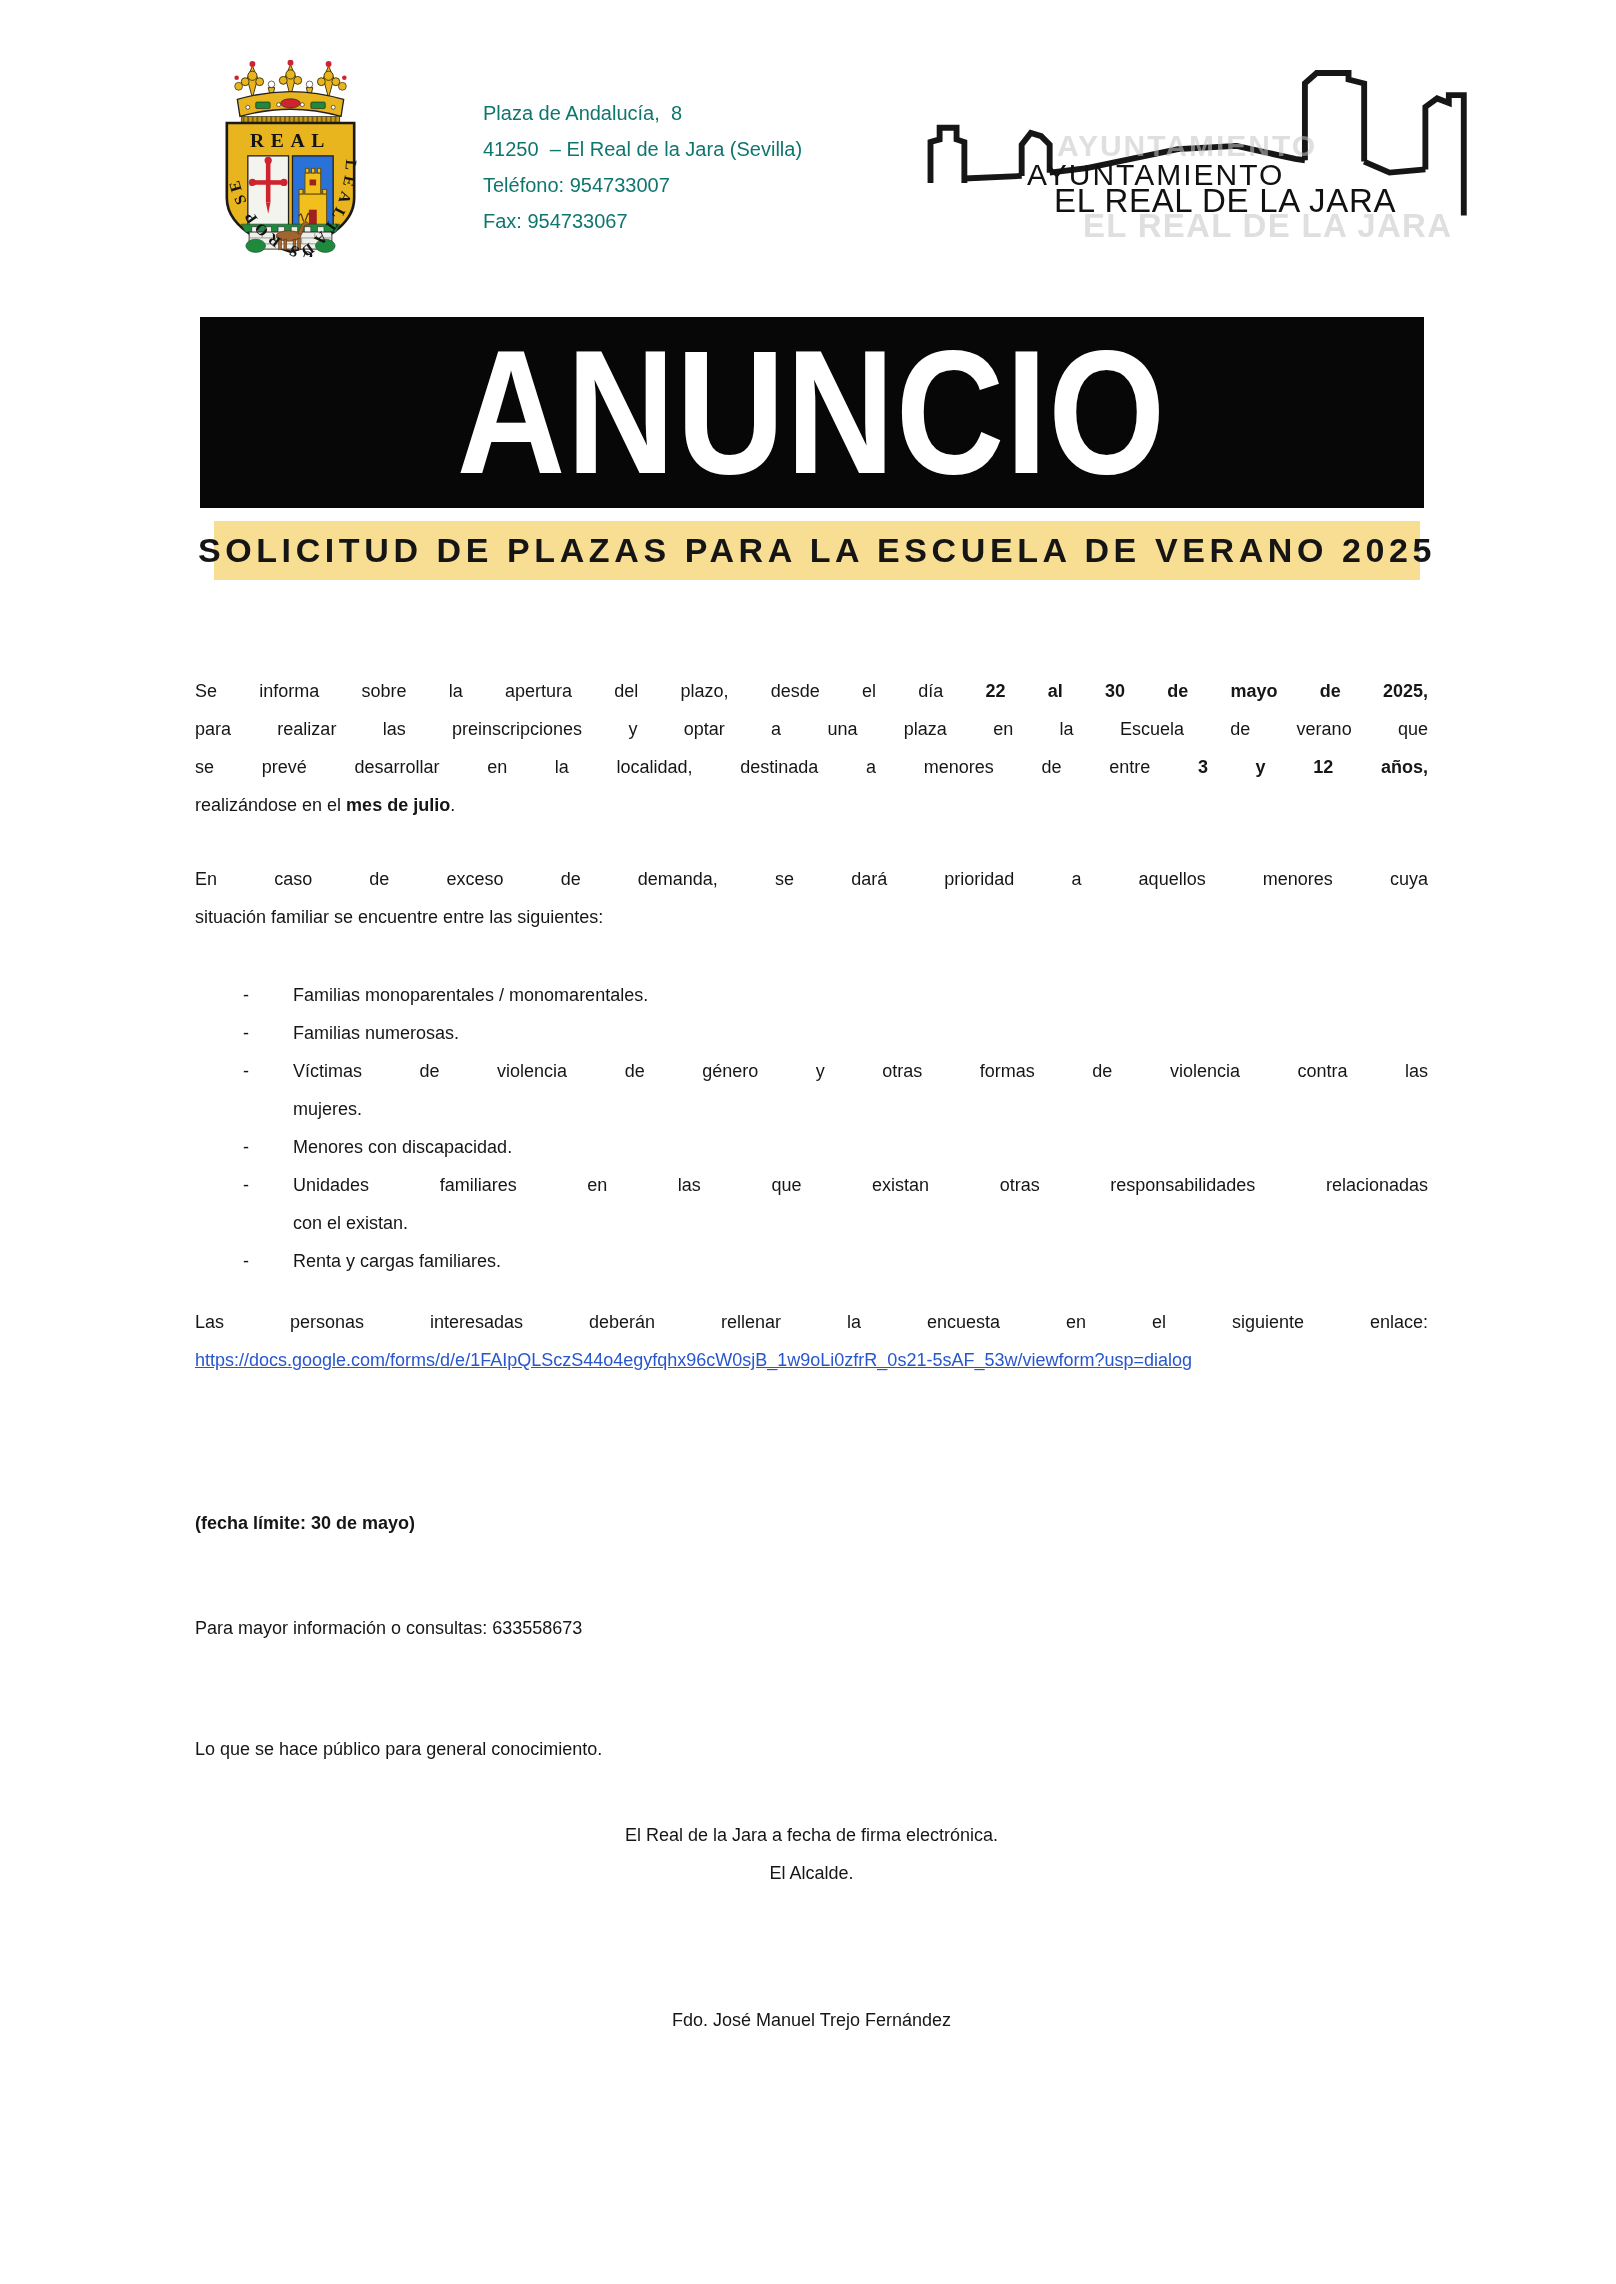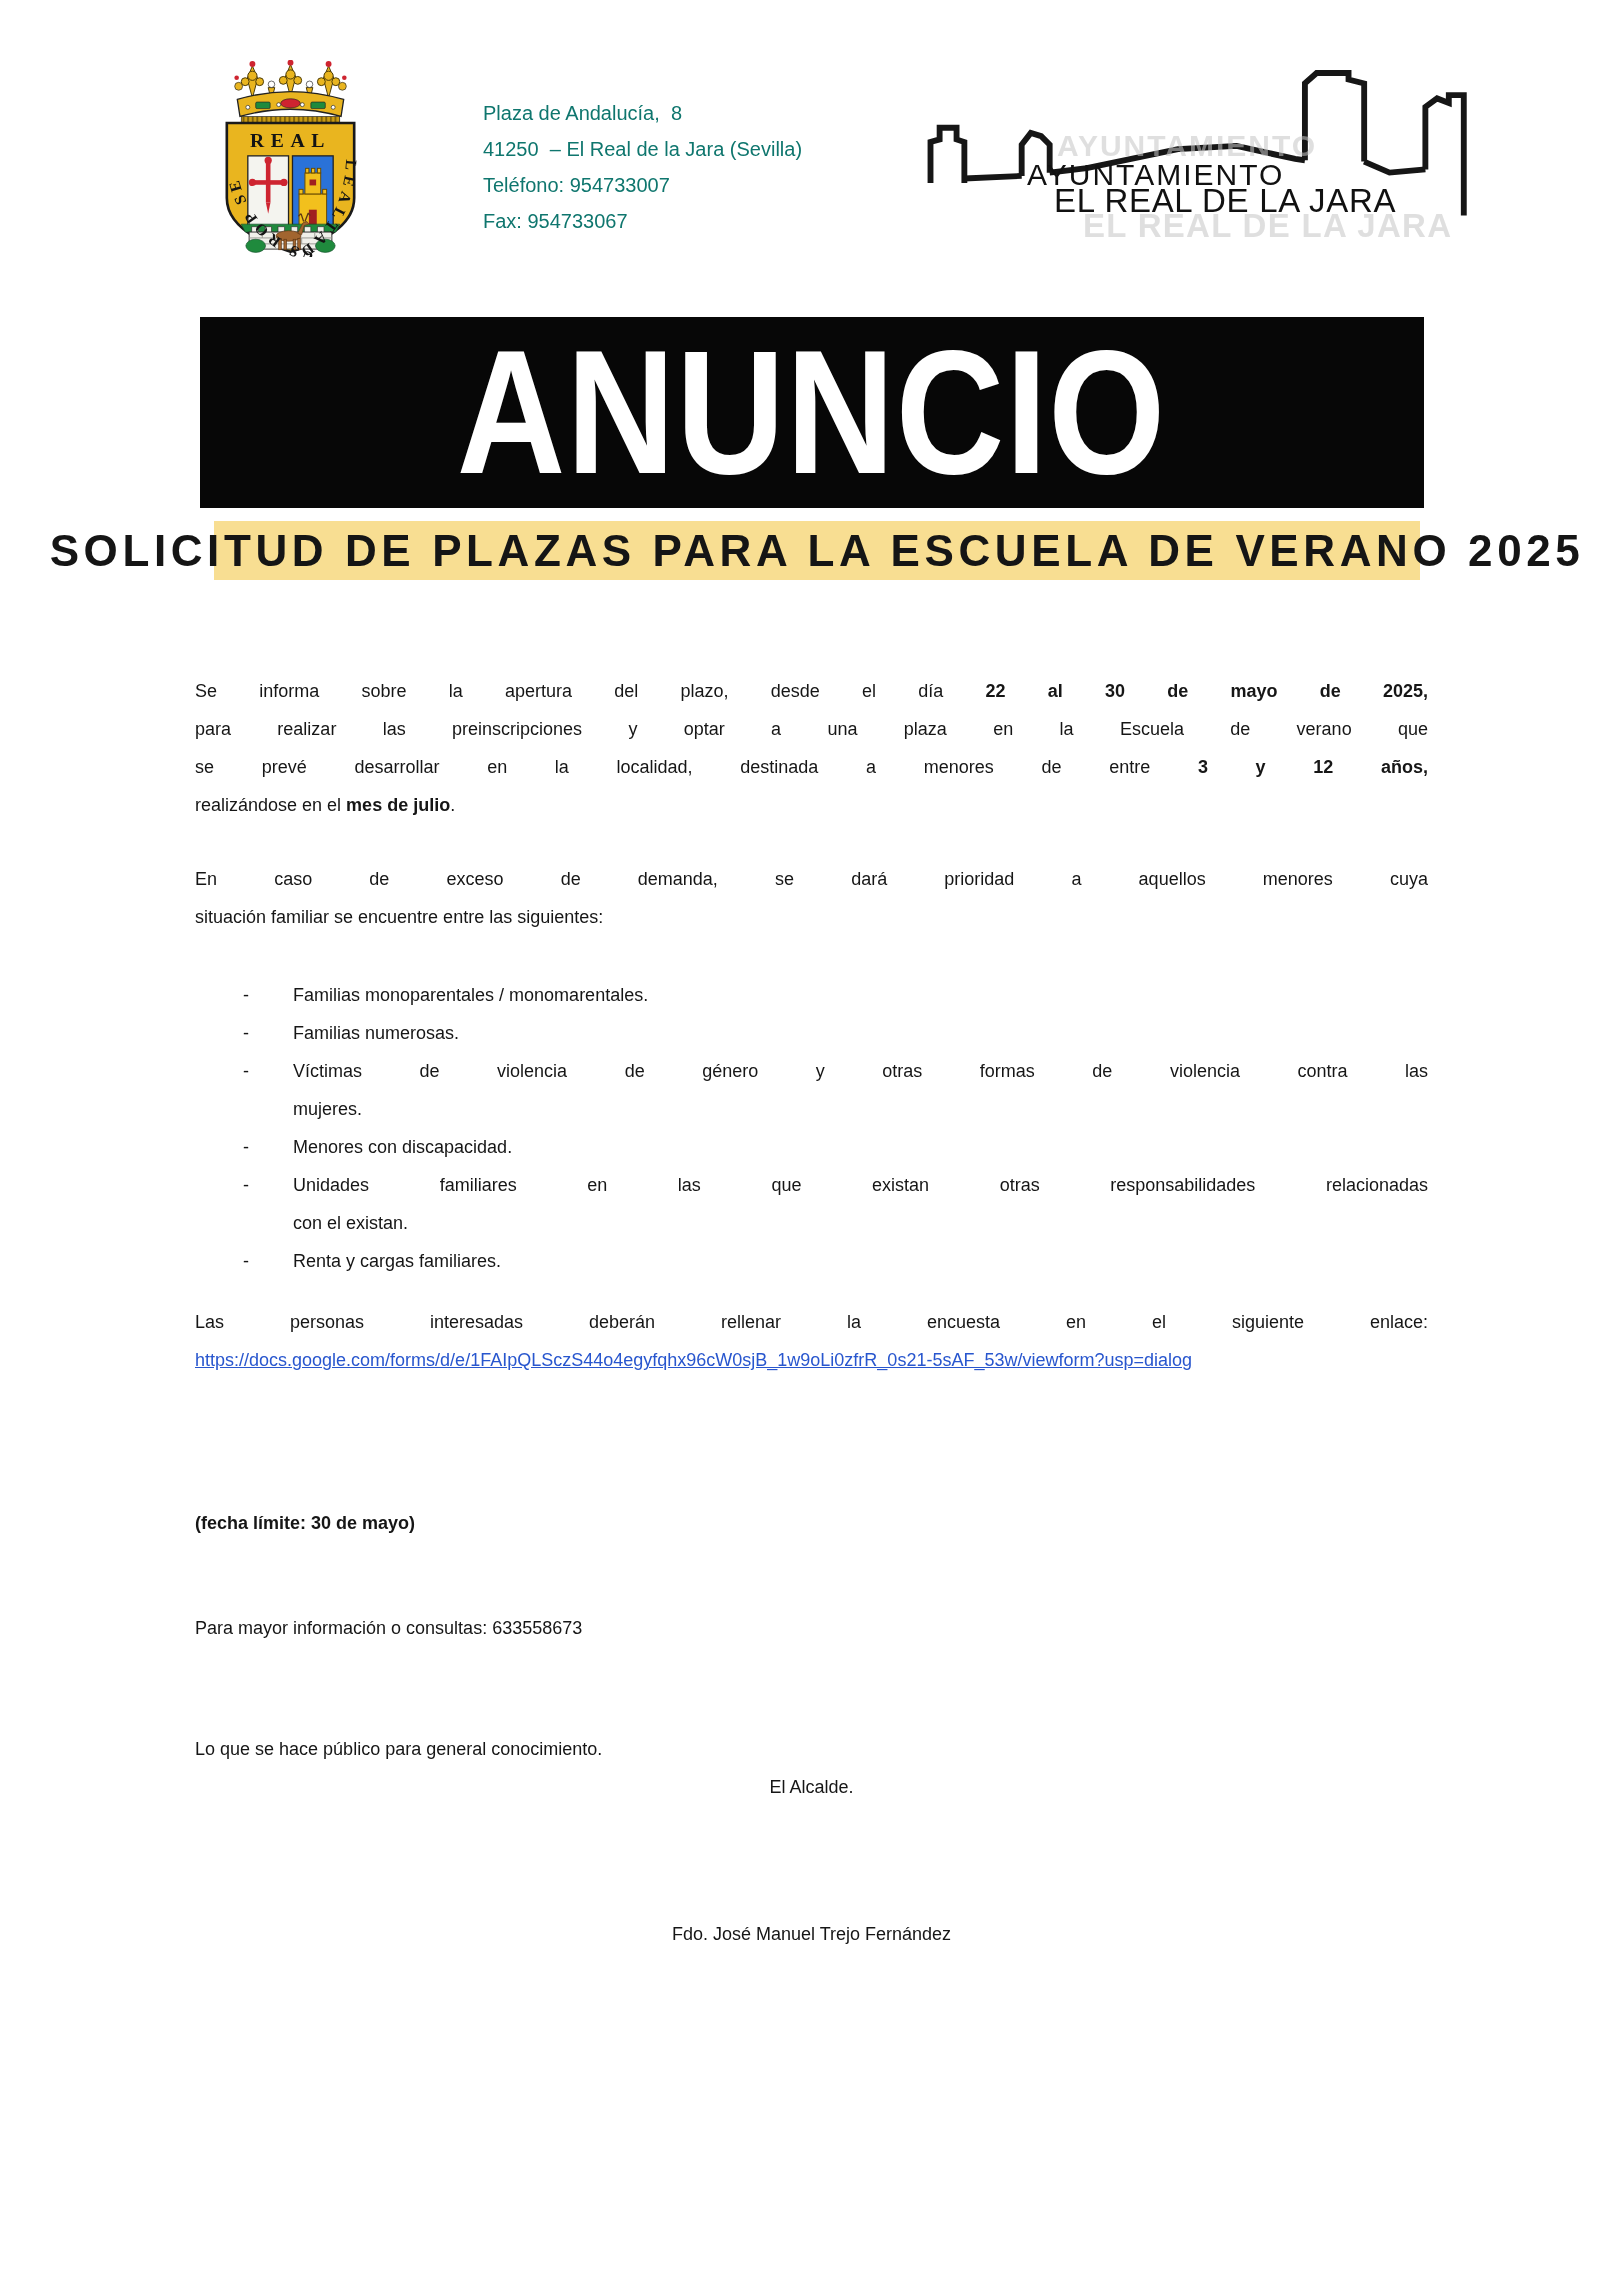--- a/index.html
+++ b/index.html
@@ -19,21 +19,21 @@
   .logo .l1{position:absolute;left:103px;top:115px;font-size:30px;letter-spacing:2px;color:#111;white-space:nowrap;}
   .logo .l2{position:absolute;left:130px;top:139px;font-size:33px;letter-spacing:0.7px;color:#111;white-space:nowrap;}
 
   
   .banner{left:200px;top:317px;width:1224px;height:191px;background:#070707;
           display:flex;align-items:center;justify-content:center;}
   .banner span{display:inline-block;font-weight:bold;color:#ffffff;font-size:177px;
                line-height:1;letter-spacing:1.3px;transform:scaleX(.85);}
   .band{left:214px;top:521px;width:1206px;height:59px;background:#F8DE92;
         display:flex;align-items:center;justify-content:center;}
-  .band span{font-weight:bold;font-size:44px;letter-spacing:4.6px;color:#151515;white-space:nowrap;}
+  .band span{font-weight:bold;font-size:34px;letter-spacing:4.6px;color:#151515;white-space:nowrap;}
 
   
   .content{left:195px;top:672px;width:1233px;font-size:18px;line-height:38px;color:#161616;}
   .line{text-align:left;}
   .stretch{text-align:justify;text-align-last:justify;}
   .b{font-weight:bold;}
   .p2{margin-top:36px;}
   .list{margin-top:40px;}
   .li{display:flex;}
   .li .mark{flex:0 0 98px;padding-left:48px;box-sizing:border-box;}
@@ -241,19 +241,20 @@
       <div class="stretch">Las personas interesadas deberán rellenar la encuesta en el siguiente enlace:</div>
       <a href="#" class="link">https://docs.google.com/forms/d/e/1FAIpQLSczS44o4egyfqhx96cW0sjB_1w9oLi0zfrR_0s21-5sAF_53w/viewform?usp=dialog</a>
     </div>
 
     <div class="deadline line">(fecha límite: 30 de mayo)</div>
 
     <div class="contact line">Para mayor información o consultas: 633558673</div>
 
     <div class="closing line">Lo que se hace público para general conocimiento.</div>
 
+    <div class="place">El Real de la Jara a fecha de firma electrónica.</div>
     <div class="role">El Alcalde.</div>
 
     <div class="signature">Fdo. José Manuel Trejo Fernández</div>
 
   </div>
 </div>
 
 
 </body></html>

